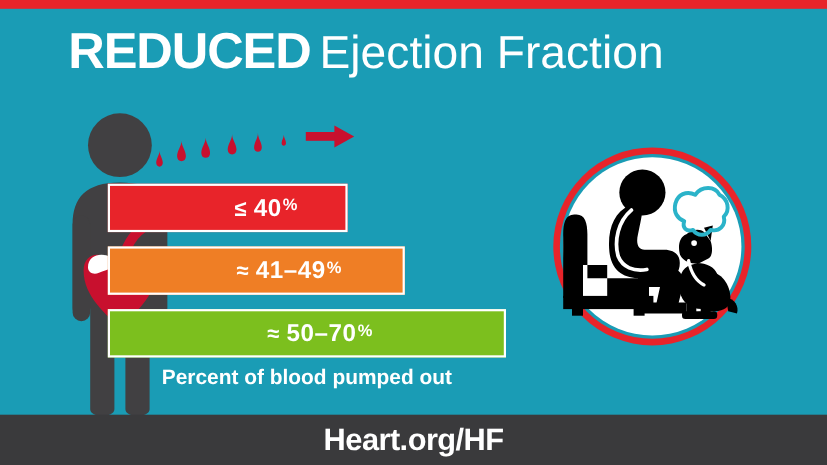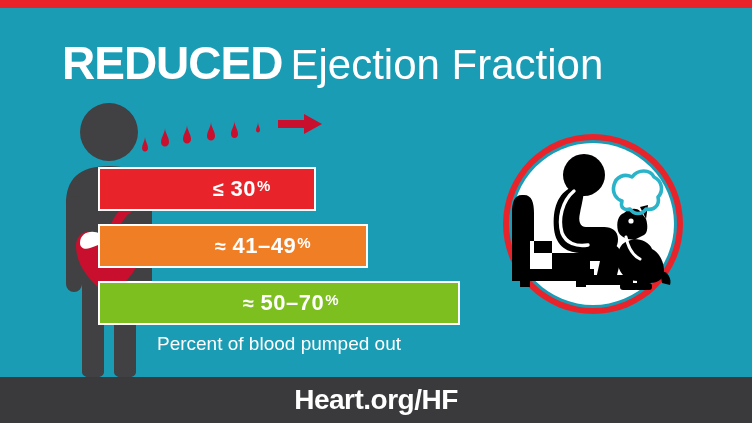--- a/index.html
+++ b/index.html
@@ -20,21 +20,21 @@
   
   #top-stripe {
     position: absolute;
     left: 0; top: 0;
     width: 752px; height: 8px;
     background: #e8242a;
   }
   
   #title-block {
     position: absolute;
-    left: 62px; top: 32px;
+    left: 62px; top: 15px;
     width: 660px; height: 62px;
     white-space: nowrap;
     color: #ffffff;
     line-height: 62px;
   }
   #title-strong {
     font-size: 46px;
     font-weight: bold;
     letter-spacing: -1px;
   }
@@ -102,21 +102,21 @@
     background: #7cbf1e;
     padding-left: 24px;
   }
   #caption {
     position: absolute;
     left: 98px; top: 333px;
     width: 362px;
     text-align: center;
     color: #ffffff;
     font-size: 19px;
-    font-weight: normal;
+    font-weight: bold;
     white-space: nowrap;
   }
   
   #circle-illustration {
     position: absolute;
     left: 500px; top: 131px;
     width: 186px; height: 186px;
   }
   
   #footer {
@@ -192,21 +192,21 @@
       <path d="M128 22 C 128 19.5, 130 17.5, 130 14.5 C 130 17.5, 132 19.5, 132 22 C 132 23.5, 131.1 24.5, 130 24.5 C 128.9 24.5, 128 23.5, 128 22 Z"></path>
     </g>
 
     <g fill="#c8102e">
       <rect x="150" y="12" width="30" height="8"></rect>
       <path d="M176 6 L 194 16 L 176 26 Z"></path>
     </g>
   </svg>
 
   <div class="bar" id="bar-red">
-    <span class="bar-label"><span class="sym">≤</span><span>30</span><span class="pct">%</span></span>
+    <span class="bar-label"><span class="sym">≤</span><span>40</span><span class="pct">%</span></span>
   </div>
 
   <div class="bar" id="bar-orange">
     <span class="bar-label"><span class="sym">≈</span><span>41–49</span><span class="pct">%</span></span>
   </div>
 
   <div class="bar" id="bar-green">
     <span class="bar-label"><span class="sym">≈</span><span>50–70</span><span class="pct">%</span></span>
   </div>
 

